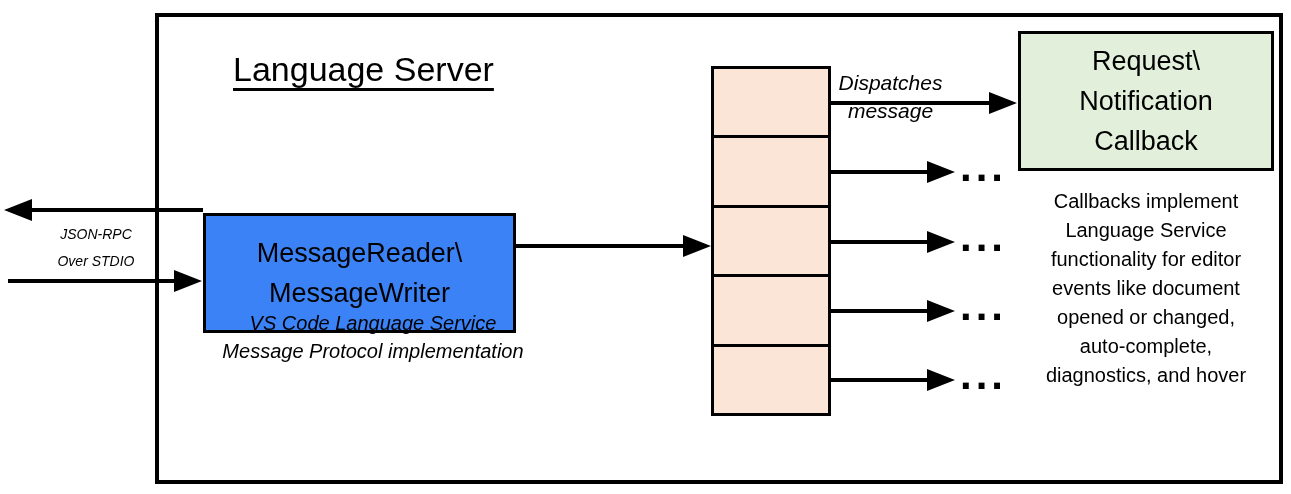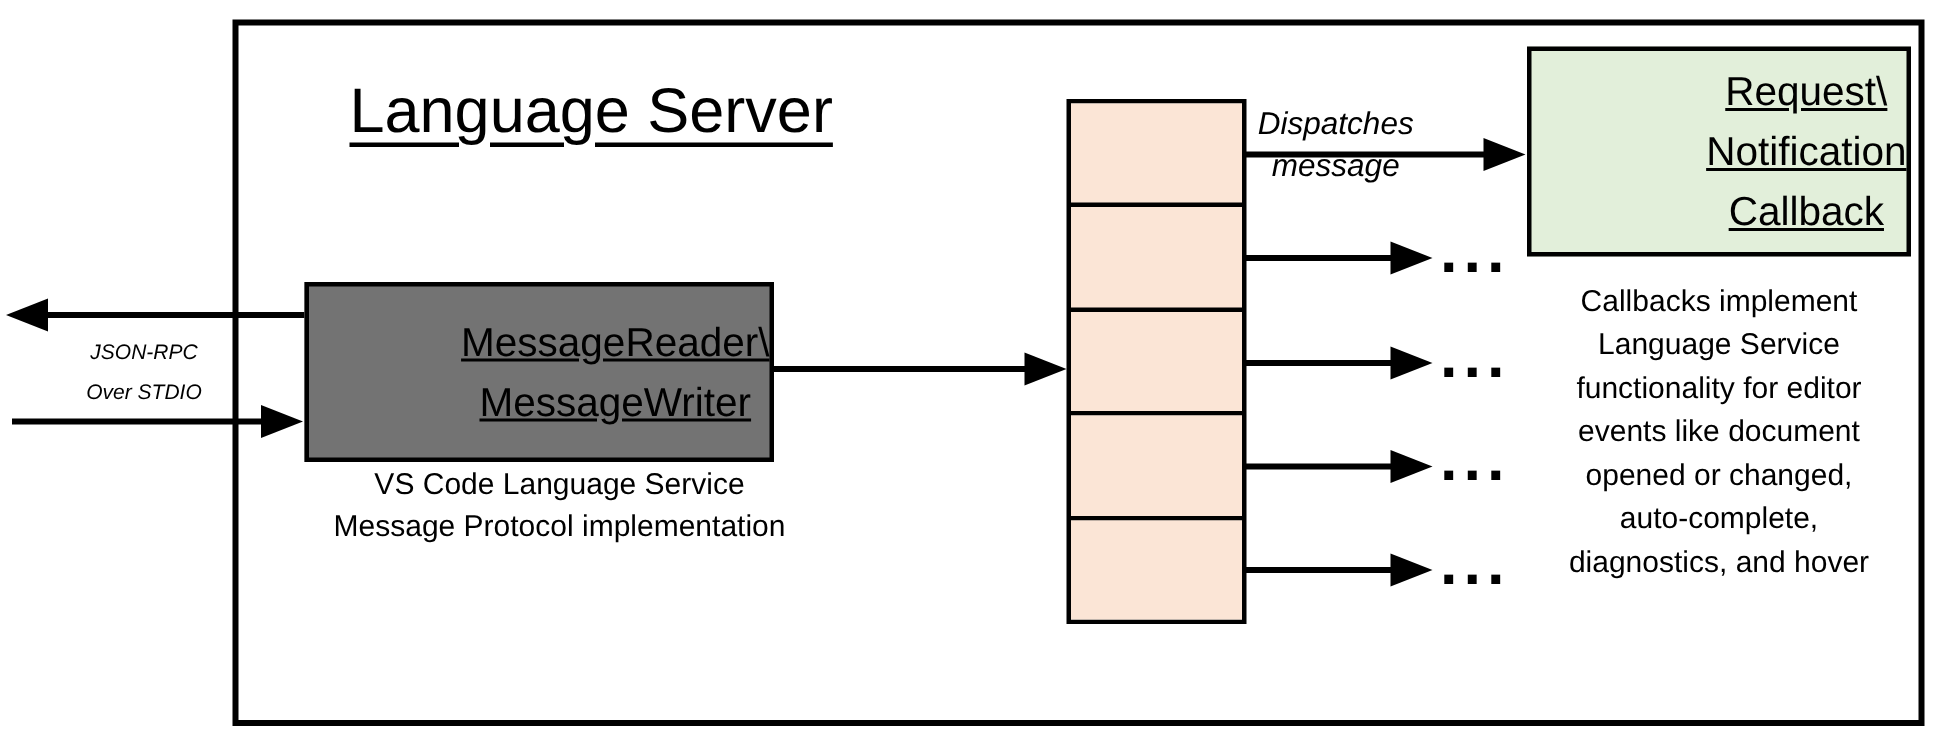--- a/index.html
+++ b/index.html
@@ -7,37 +7,37 @@
     position:relative;width:1291px;height:494px;background:#FFFFFF;
     font-family:"Liberation Sans", sans-serif;color:#000;overflow:hidden;
   }
   .abs{position:absolute;box-sizing:border-box;}
   .outer-box{
     left:155px;top:13px;width:1128px;height:471px;
     border:4px solid #000;background:transparent;
   }
   .title{
     left:233px;top:50px;width:340px;
-    font-size:42px;font-weight:400;letter-spacing:0px;white-space:nowrap;
+    font-size:34px;font-weight:400;letter-spacing:0px;white-space:nowrap;
     text-decoration:underline;text-decoration-thickness:3px;text-underline-offset:7px;
   }
   .node{
-    border:3px solid #000;display:flex;align-items:center;justify-content:flex-end;
-    text-align:center;white-space:pre-line;text-decoration:underline;
+    border:3px solid #000;display:flex;align-items:center;justify-content:center;
+    text-align:center;white-space:pre-line;
   }
   .msg-box{
-    left:203px;top:188px;width:313px;height:120px;
-    background:#737373;font-size:27px;line-height:40px;
+    left:203px;top:213px;width:313px;height:120px;
+    background:#3b82f6;font-size:27px;line-height:40px;
   }
   .callback-box{
     left:1018px;top:31px;width:256px;height:140px;
     background:#E2EFDA;font-size:27px;line-height:40px;
   }
   .caption{white-space:pre-line;text-align:center;}
-  .msg-caption{left:195px;top:309px;width:356px;font-size:20px;line-height:28px;}
+  .msg-caption{left:195px;top:309px;width:356px;font-size:20px;line-height:28px;font-style:italic;}
   .note{left:1016px;top:187px;width:260px;font-size:20px;line-height:29px;text-align:center;}
   .dmap-caption{left:638px;top:423px;width:272px;font-size:22px;line-height:27px;}
   .io-label{left:8px;top:221px;width:176px;font-size:14px;line-height:27px;font-style:italic;}
   .lookup-label{left:518px;top:156px;width:178px;font-size:21px;line-height:28px;font-style:italic;}
   .dispatch-label{left:818px;top:41px;width:145px;font-size:21px;line-height:28px;font-style:italic;margin-top:28px;}
   .dispatch-column{
     left:711px;top:66px;width:120px;height:350px;
     border:3px solid #000;display:flex;flex-direction:column;
   }
   .dispatch-cell{flex:1;background:#FBE5D6;border-bottom:3px solid #000;}

